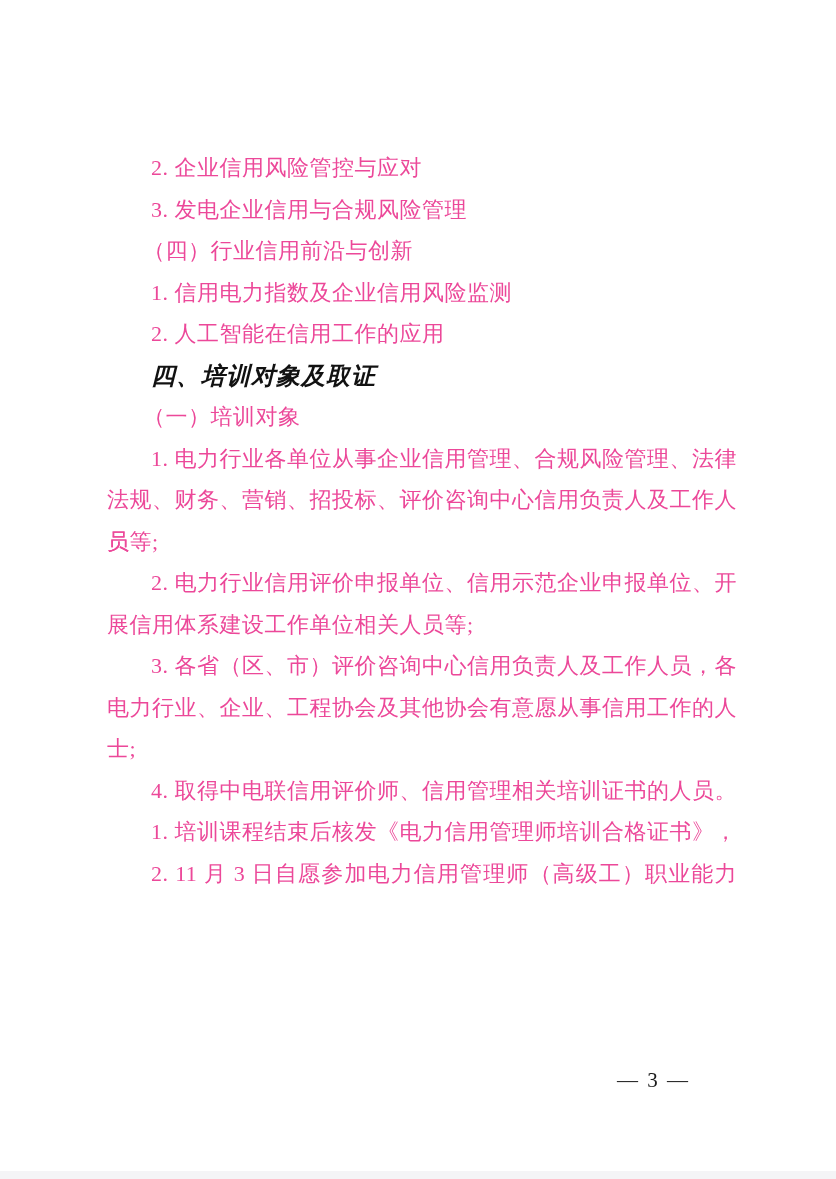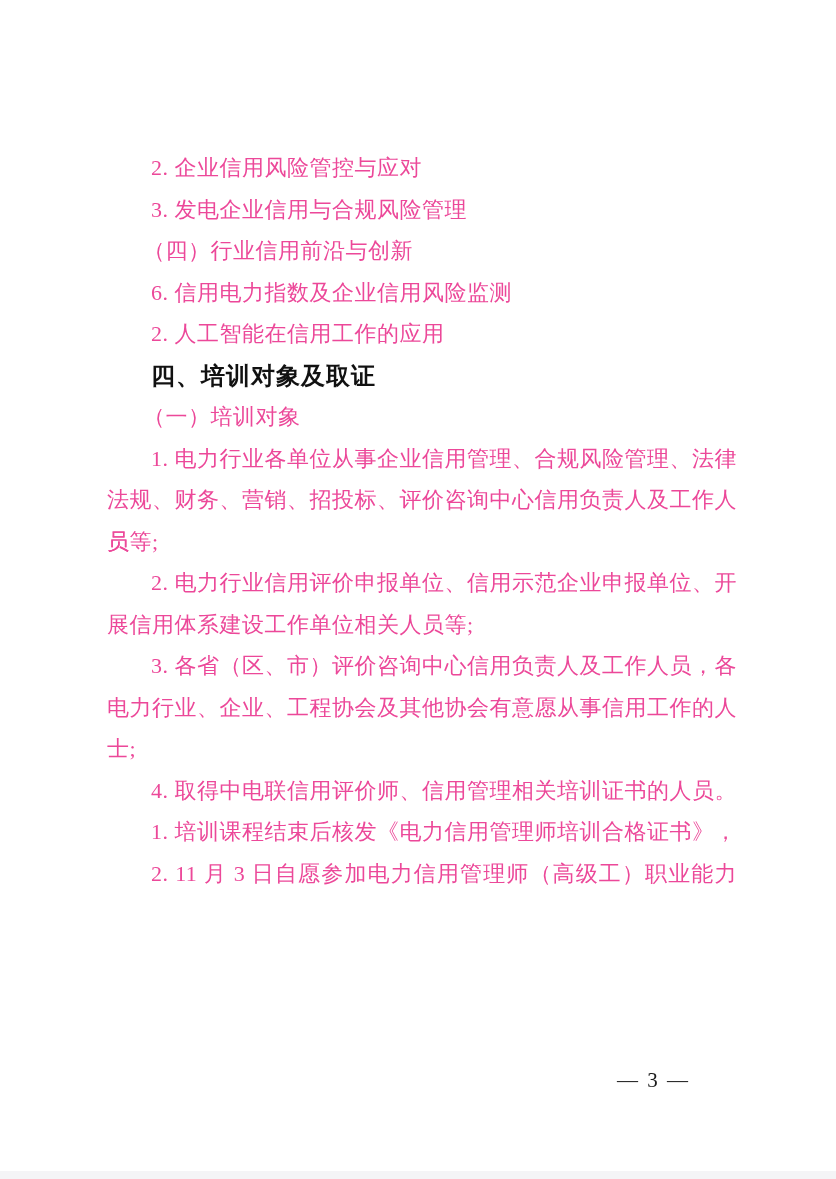--- a/index.html
+++ b/index.html
@@ -36,20 +36,21 @@
   .ip { padding-left: 36px; }
   
   .f  { text-align: justify; text-align-last: justify; }
   
   .h  {
     font-family: "Liberation Sans", "DejaVu Sans", sans-serif;
     font-weight: 700;
     font-size: 24px;
     letter-spacing: 1px;
     color: #111111;
+    font-style: italic;
   }
   .page-number {
     position: absolute;
     top: 1068px;
     left: 0;
     width: 690px;
     text-align: right;
     font-size: 21px;
     letter-spacing: 2px;
     color: #1b1b1b;
@@ -65,21 +66,21 @@
   }
 </style>
 </head>
 <body>
 
 <div class="page">
   <main class="body-text">
     <p class="ln i">2. 企业信用风险管控与应对</p>
     <p class="ln i">3. 发电企业信用与合规风险管理</p>
     <p class="ln ip">（四）行业信用前沿与创新</p>
-    <p class="ln i">6. 信用电力指数及企业信用风险监测</p>
+    <p class="ln i">1. 信用电力指数及企业信用风险监测</p>
     <p class="ln i">2. 人工智能在信用工作的应用</p>
     <p class="ln i h">四、培训对象及取证</p>
     <p class="ln ip">（一）培训对象</p>
     <p class="ln i f">1. 电力行业各单位从事企业信用管理、合规风险管理、法律</p>
     <p class="ln f">法规、财务、营销、招投标、评价咨询中心信用负责人及工作人员</p>
     <p class="ln">员等;</p>
     <p class="ln i f">2. 电力行业信用评价申报单位、信用示范企业申报单位、开</p>
     <p class="ln">展信用体系建设工作单位相关人员等;</p>
     <p class="ln i f">3. 各省（区、市）评价咨询中心信用负责人及工作人员，各</p>
     <p class="ln f">电力行业、企业、工程协会及其他协会有意愿从事信用工作的人</p>

